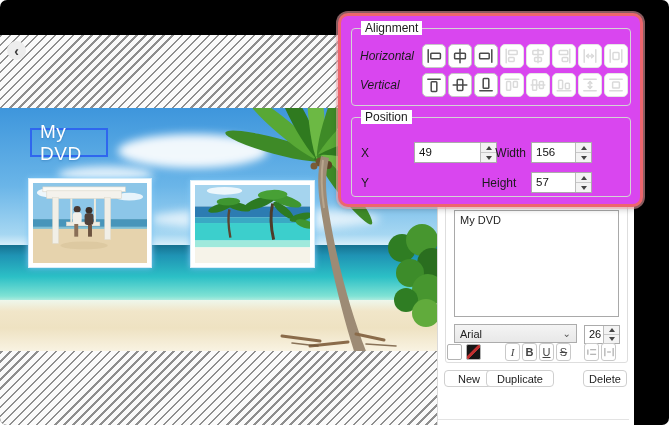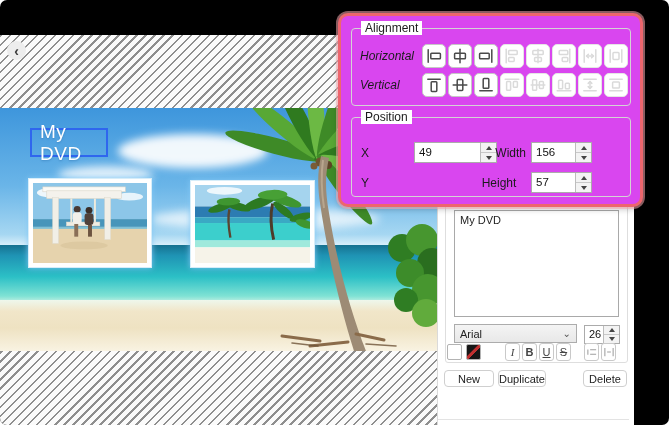--- a/index.html
+++ b/index.html
@@ -64,21 +64,21 @@
   .sty-b{left:84px;font-weight:bold;}
   .sty-u{left:101px;text-decoration:underline;}
   .sty-s{left:118px;text-decoration:line-through;}
   .sty-sp1{left:146px;color:#9a9a9a;}
   .sty-sp2{left:163px;color:#9a9a9a;}
   .stybtn svg{width:12px;height:12px;stroke:#9f9f9f;fill:none;stroke-width:1.4;}
   
   .actbtn{position:absolute;top:335px;height:17px;border:1px solid #cfcfcf;border-radius:4px;background:#fff;
     font-size:11px;color:#222;display:flex;align-items:center;justify-content:center;cursor:pointer;}
   .act-new{left:6px;width:50px;}
-  .act-dup{left:60px;width:48px;}
+  .act-dup{left:48px;width:68px;}
   .act-del{left:145px;width:44px;}
   
   .annotation{position:absolute;left:338px;top:13px;width:305px;height:194px;background:#d946ef;
     border:3px solid #ed666d;border-radius:10px;z-index:50;
     box-shadow:0 0 0 2px rgba(250,168,175,.55),0 2px 6px rgba(0,0,0,.25);}
   .groupbox{position:absolute;border:1px solid #d4d4d4;border-radius:4px;}
   .gb-align{left:10px;top:12px;width:280px;height:78px;}
   .gb-pos{left:10px;top:101px;width:280px;height:80px;}
   .gb-label{position:absolute;top:-8px;left:9px;background:#fff;padding:0 4px;font-size:12px;color:#1b1b1b;}
   .align-row{position:absolute;left:8px;display:flex;align-items:center;}

